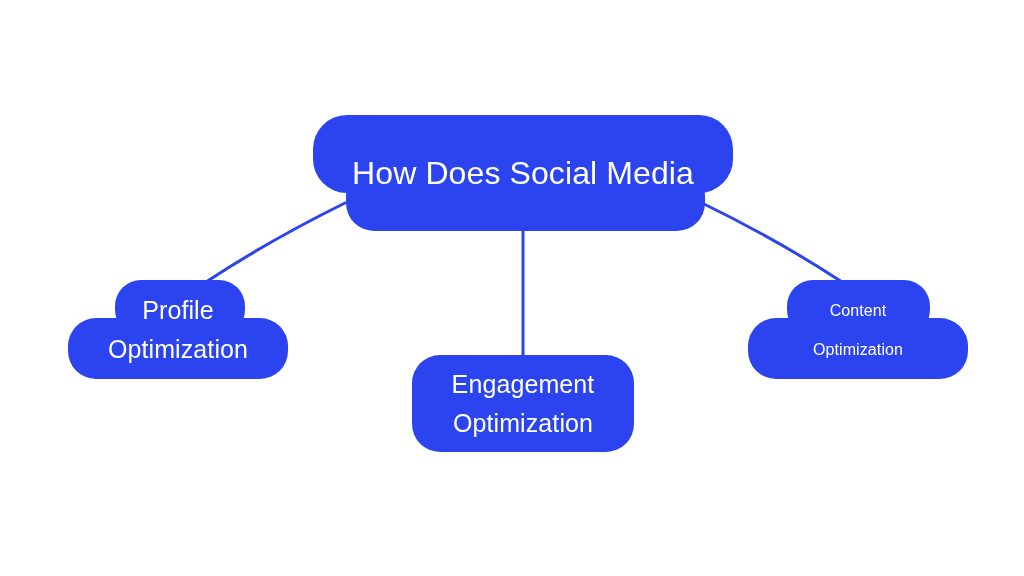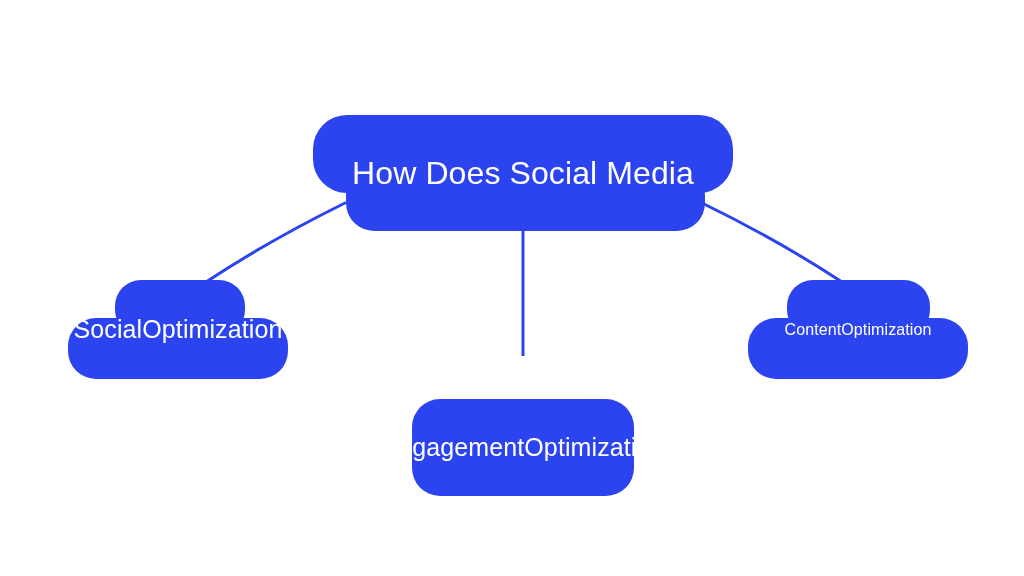--- a/index.html
+++ b/index.html
@@ -34,21 +34,21 @@
     position: absolute;
     background: #2b44f0;
   }
   .node-text {
     position: absolute;
     left: 0;
     top: 0;
     width: 100%;
     height: 100%;
     display: flex;
-    flex-direction: row;
+    flex-direction: column;
     align-items: center;
     justify-content: center;
     color: #ffffff;
     text-align: center;
     white-space: nowrap;
     letter-spacing: 0.1px;
   }
   .node-text .line {
     display: block;
   }
@@ -105,21 +105,20 @@
     font-size: 25px;
     line-height: 39px;
   }
 
   
   #node-center {
     left: 412px;
     top: 355px;
     width: 222px;
     height: 97px;
-    margin-top: 44px;
   }
   #node-center .blob-main {
     left: 0px;
     top: 0px;
     width: 222px;
     height: 97px;
     border-radius: 28px;
   }
   #node-center .node-text {
     font-size: 25px;
@@ -168,21 +167,21 @@
     <div class="blob blob-bottom"></div>
     <div class="node-text">
       <span class="line">How Does Social Media</span>
     </div>
   </div>
 
   <div class="node" id="node-left">
     <div class="blob blob-top"></div>
     <div class="blob blob-bottom"></div>
     <div class="node-text">
-      <span class="line">Social</span>
+      <span class="line">Profile</span>
       <span class="line">Optimization</span>
     </div>
   </div>
 
   <div class="node" id="node-center">
     <div class="blob blob-main"></div>
     <div class="node-text">
       <span class="line">Engagement</span>
       <span class="line">Optimization</span>
     </div>

